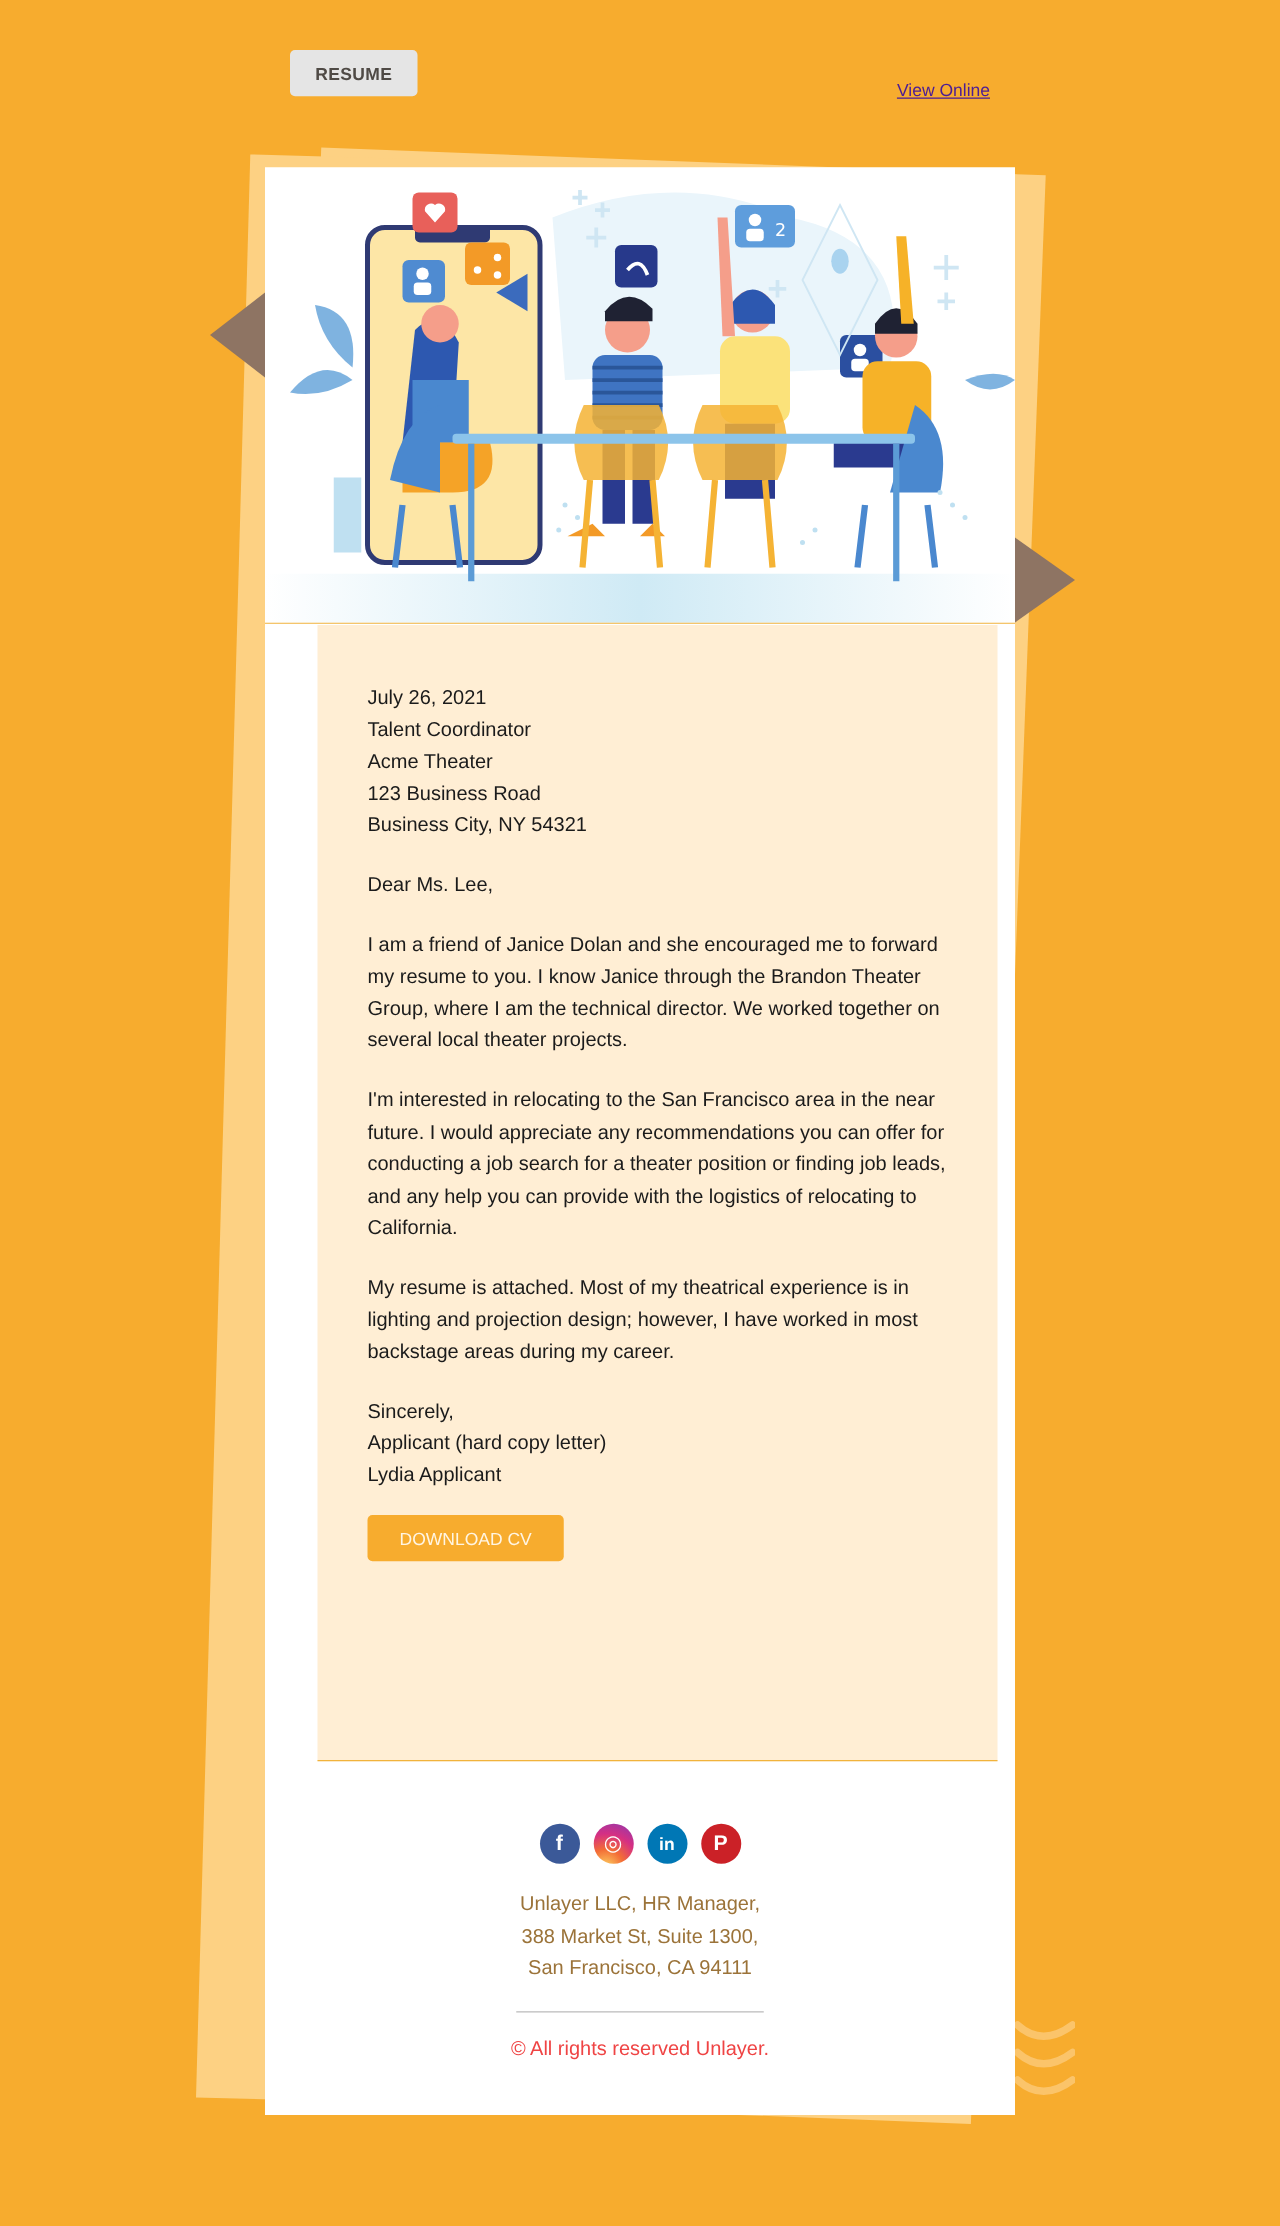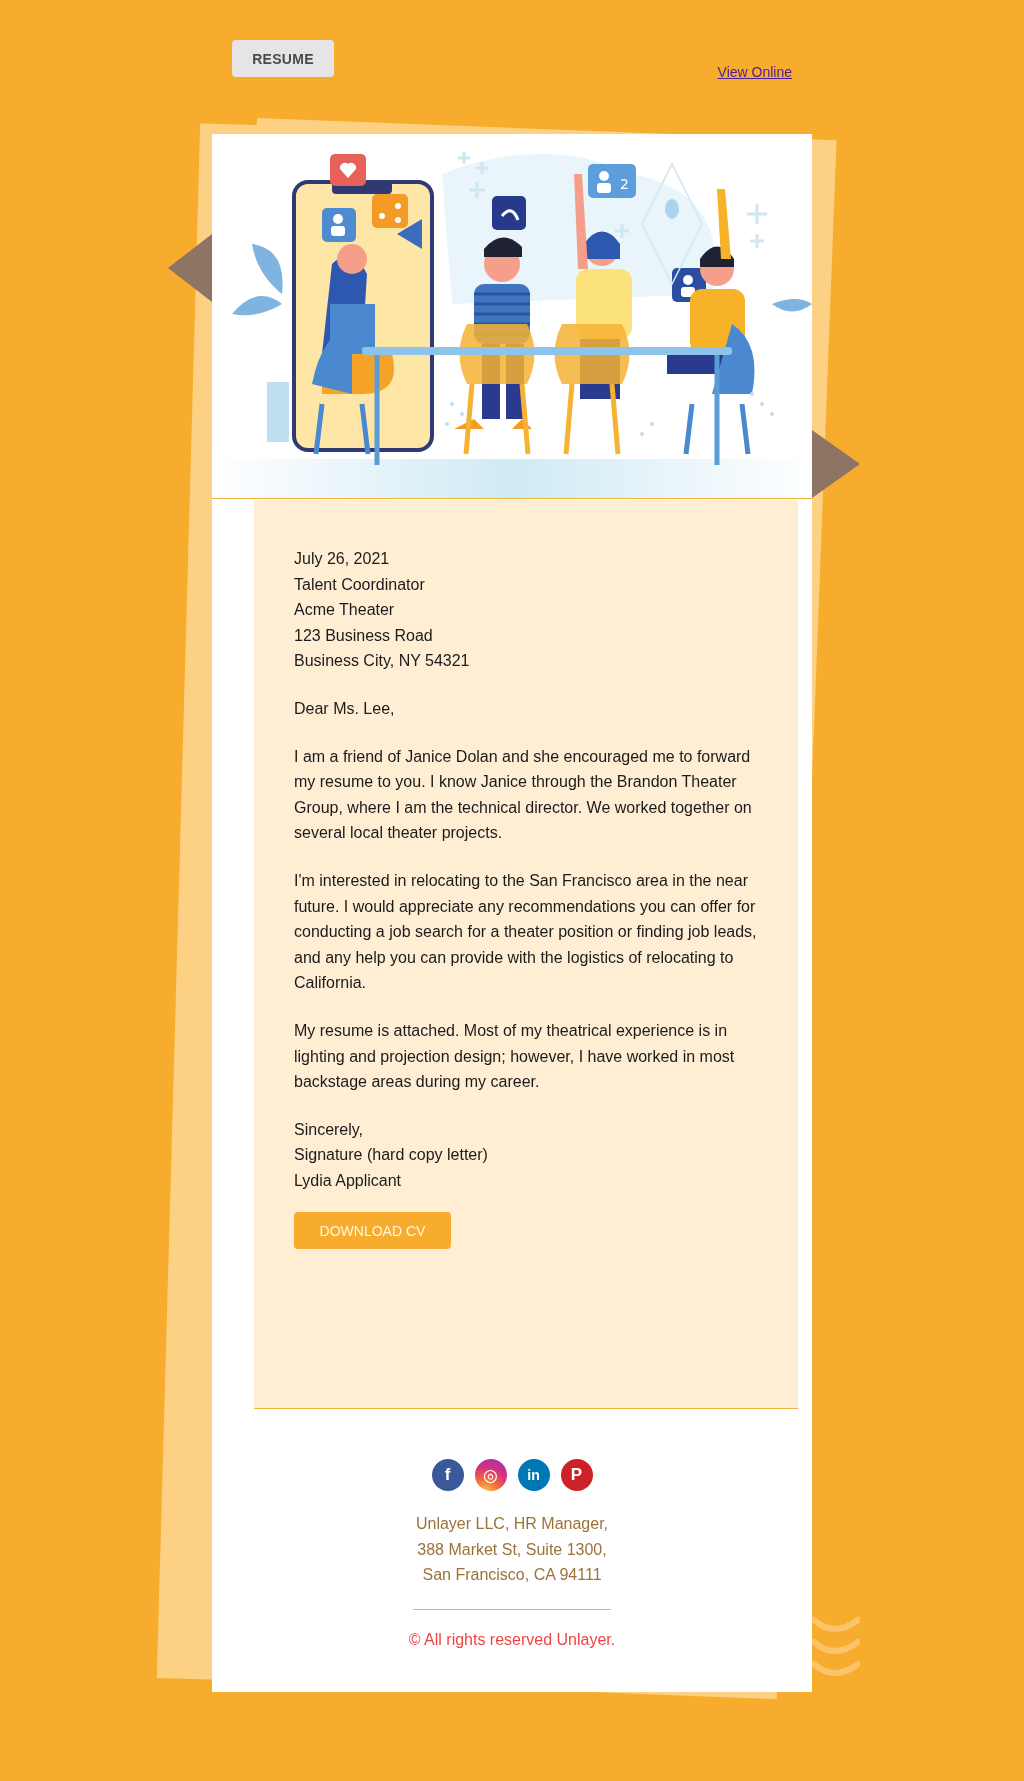--- a/index.html
+++ b/index.html
@@ -253,21 +253,21 @@
       <span class="addr-line">Acme Theater</span>
       <span class="addr-line">123 Business Road</span>
       <span class="addr-line">Business City, NY 54321</span>
     </p>
     <p>Dear Ms. Lee,</p>
     <p>I am a friend of Janice Dolan and she encouraged me to forward my resume to you. I know Janice through the Brandon Theater Group, where I am the technical director. We worked together on several local theater projects.</p>
     <p>I'm interested in relocating to the San Francisco area in the near future. I would appreciate any recommendations you can offer for conducting a job search for a theater position or finding job leads, and any help you can provide with the logistics of relocating to California.</p>
     <p>My resume is attached. Most of my theatrical experience is in lighting and projection design; however, I have worked in most backstage areas during my career.</p>
     <p style="margin-bottom:0">
       <span class="addr-line">Sincerely,</span>
-      <span class="addr-line">Signature (hard copy letter)</span>
+      <span class="addr-line">Applicant (hard copy letter)</span>
       <span class="addr-line">Lydia Applicant</span>
     </p>
     <button class="download-btn">DOWNLOAD CV</button>
   </div>
 
   <div class="footer">
     <div class="socials">
       <a class="social fb">f</a>
       <a class="social ig">◎</a>
       <a class="social li">in</a>

